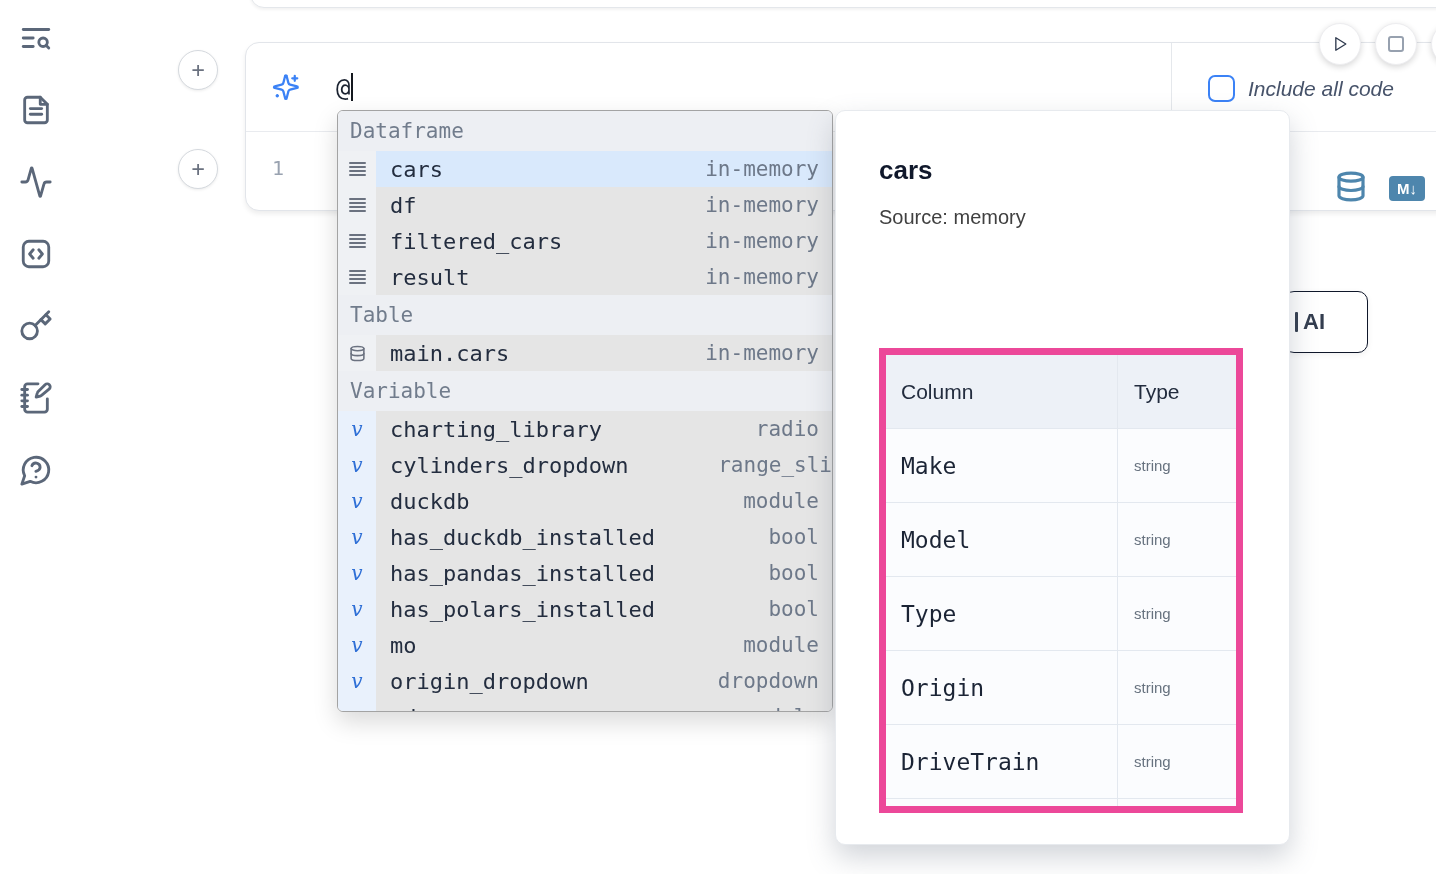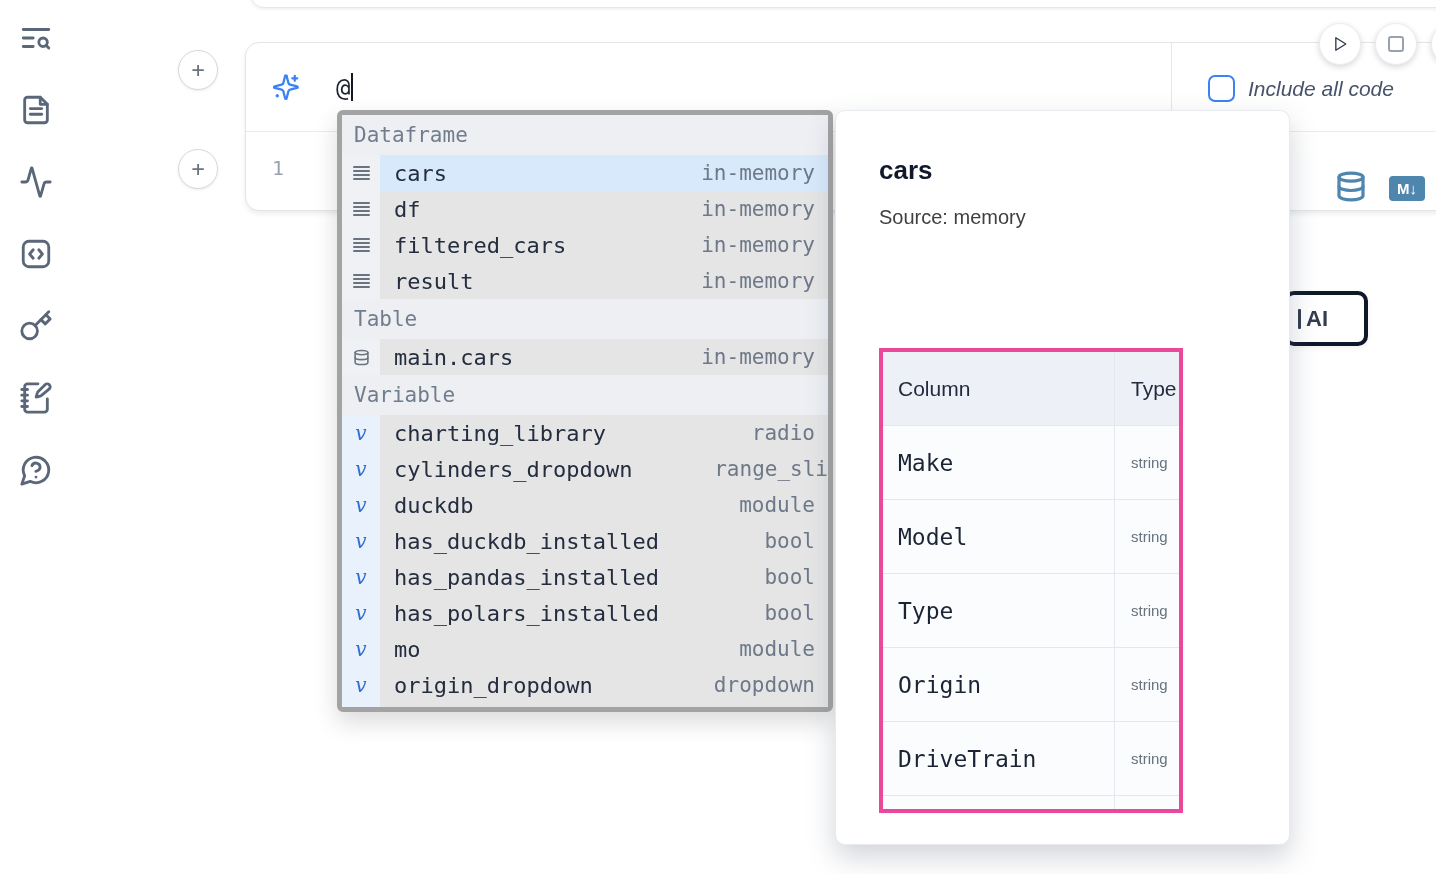--- a/index.html
+++ b/index.html
@@ -54,31 +54,31 @@
   .db-big { position:absolute; left:1335px; top:170px; width:32px; height:33px; color:#4e86ad; cursor:pointer; z-index:2; }
   .db-big svg { width:100%; height:100%; }
   .md-btn {
     position:absolute; left:1389px; top:176px; width:36px; height:25px; border-radius:4px;
     background:#4e86ad; color:#fff; z-index:2; cursor:pointer;
     display:flex; align-items:center; justify-content:center;
     font-size:15px; font-weight:bold; letter-spacing:0;
   }
   
   .ai-gen-btn {
-    position:absolute; left:1284px; top:291px; width:84px; height:55px;
-    background:#fff; border:4px solid #0f172a; border-radius:10px;
+    position:absolute; left:1284px; top:291px; width:84px; height:62px;
+    background:#fff; border:1px solid #0f172a; border-radius:10px;
     box-shadow:0 2px 6px rgba(0,0,0,.06); z-index:8; cursor:pointer;
     display:flex; align-items:center; padding-left:10px; gap:5px;
   }
   .ai-gen-bar { width:3px; height:20px; background:#333d4f; border-radius:1px; }
   .ai-gen-label { font-size:22px; font-weight:bold; color:#333d4f; }
   
   .dropdown {
     position:absolute; left:337px; top:110px; width:496px; height:602px;
-    background:#fff; border:5px solid #a3a3a3; border-radius:6px;
+    background:#fff; border:1px solid #a3a3a3; border-radius:6px;
     box-shadow:0 10px 24px rgba(0,0,0,.15); overflow:hidden; z-index:5;
   }
   .dd-header {
     height:40px; background:#edeff3; color:#717c8c; font-size:21px;
     display:flex; align-items:center; padding-left:12px;
   }
   .dd-row { height:36px; display:flex; cursor:pointer; }
   .dd-gutter { width:38px; flex:none; display:flex; align-items:center; justify-content:center; background:#eff1f4; }
   .dd-gutter.var { background:#e9f1fc; }
   .dd-main { flex:1; display:flex; align-items:center; overflow:hidden; background:#e5e5e5; }
@@ -97,22 +97,22 @@
     box-shadow:0 12px 28px rgba(90,100,120,.28); z-index:10;
   }
   .panel-title { position:absolute; left:43px; top:44px; font-size:26px; font-weight:bold; color:#10182b; }
   .panel-source { position:absolute; left:43px; top:95px; font-size:20px; color:#404040; }
   .panel-badge {
     position:absolute; left:43px; top:148px; width:368px; height:45px;
     background:#f0f4f8; border-radius:8px; font-size:20px; color:#212b3d;
     display:flex; align-items:center; padding-left:15px;
   }
   .panel-table {
-    position:absolute; left:43px; top:237px; width:304px; height:465px;
-    border:4px solid #ec4899; overflow:hidden; background:#ec4899;
+    position:absolute; left:43px; top:237px; width:364px; height:465px;
+    border:7px solid #ec4899; overflow:hidden; background:#ec4899;
   }
   .pt-row { display:flex; height:74px; border-bottom:1px solid #e3e8ef; background:#fbfcfe; }
   .pt-row.head { background:#edf1f7; }
   .pt-c1 { width:232px; flex:none; border-right:1px solid #e3e8ef; display:flex; align-items:center; padding-left:15px; }
   .pt-c2 { flex:1; display:flex; align-items:center; padding-left:16px; }
   .pt-head-txt { font-size:21px; color:#222c3e; }
   .pt-name { font-size:23px; color:#1b2435; }
   .pt-type { font-size:15px; color:#67727f; }
 </style>
 </head>

